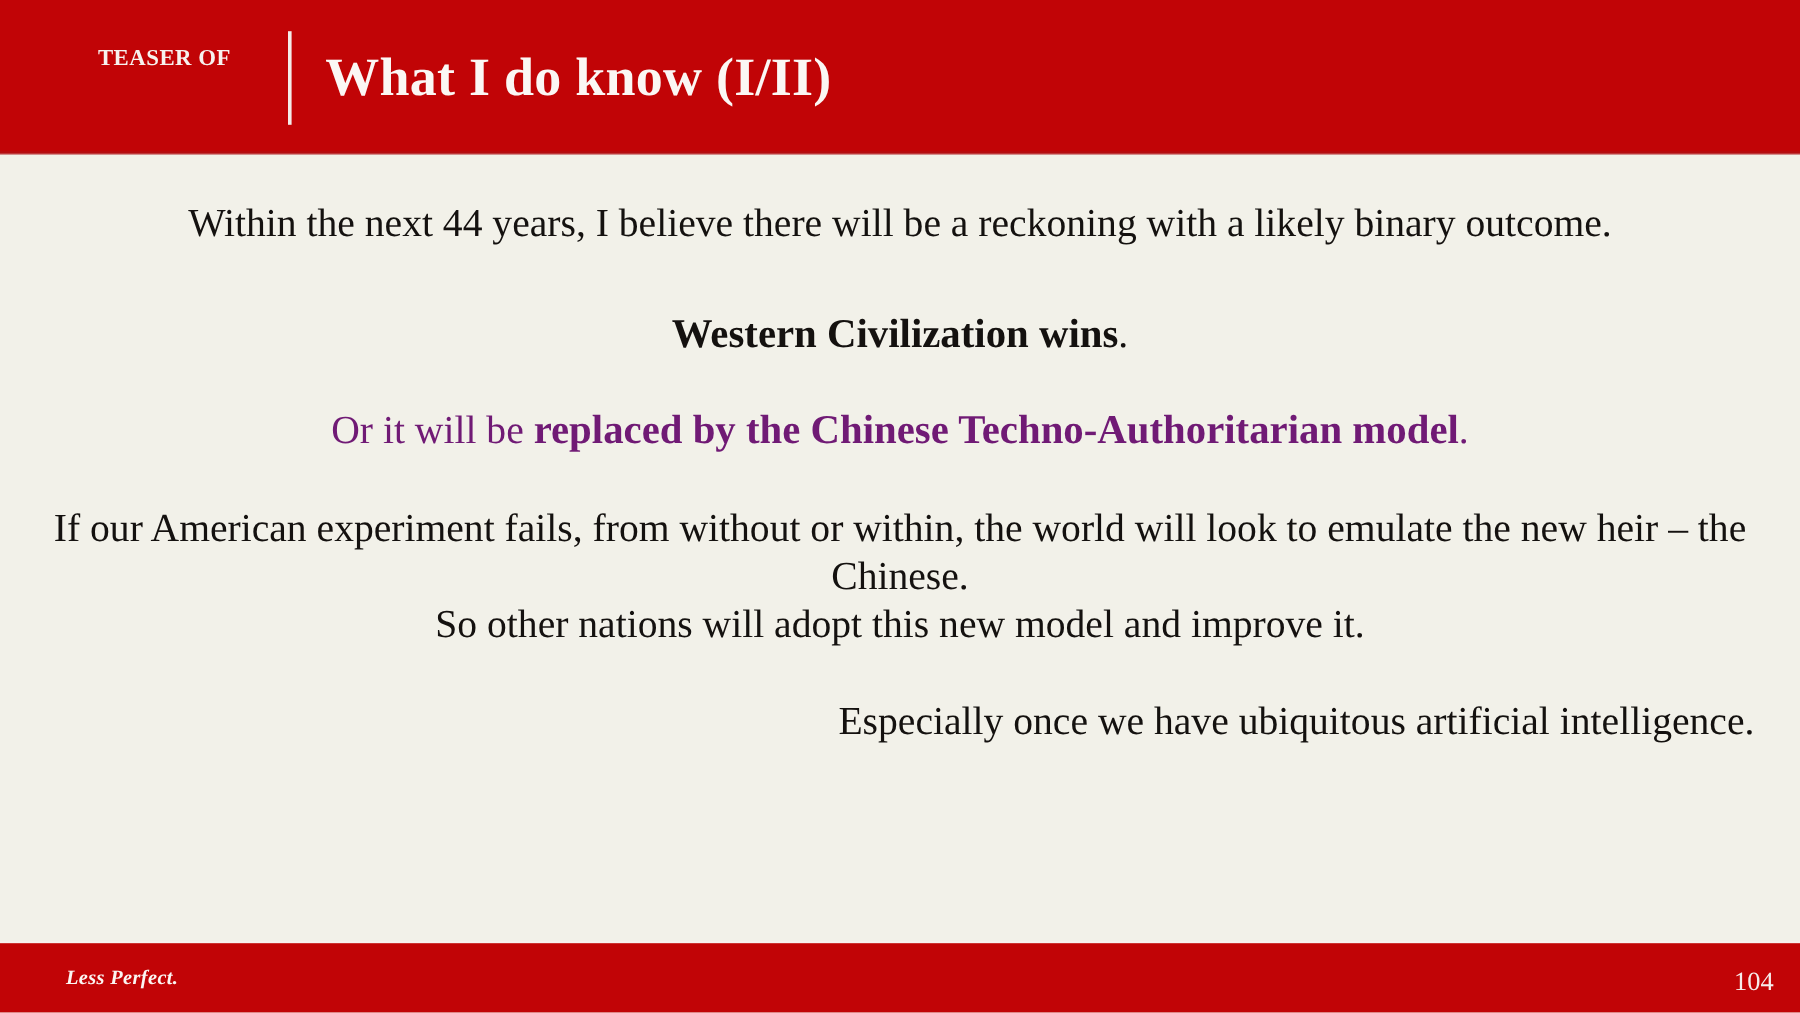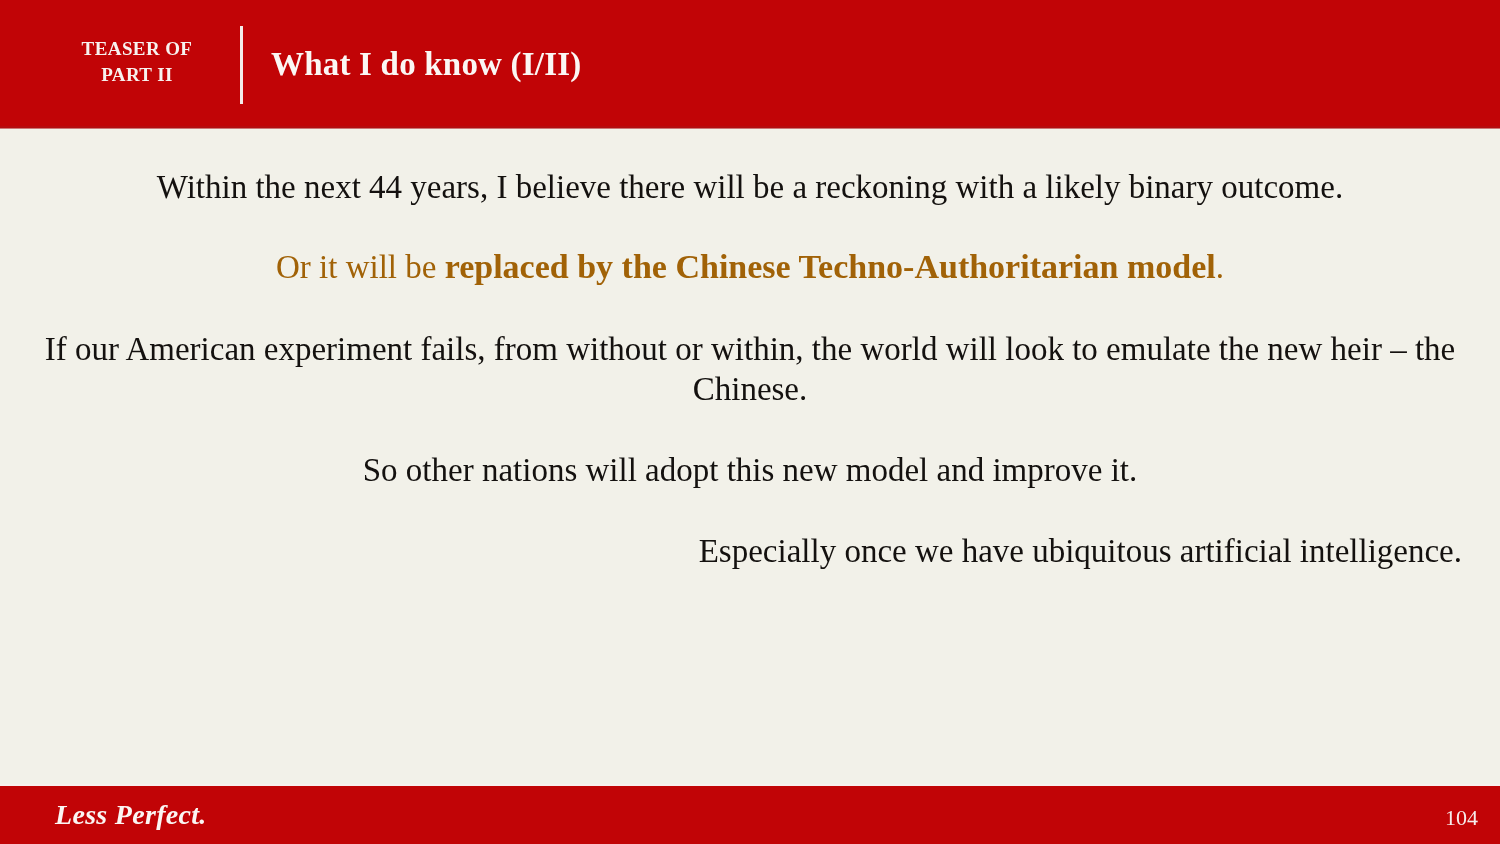--- a/index.html
+++ b/index.html
@@ -59,21 +59,21 @@
     height: 78px;
     background: #f4ece9;
   }
   .header-title {
     position: absolute;
     left: 271px;
     top: 29px;
     color: #fbf7f4;
     font-family: "Liberation Serif", "DejaVu Serif", serif;
     font-weight: bold;
-    font-size: 33px;
+    font-size: 45px;
     line-height: 70px;
     letter-spacing: 0.2px;
     white-space: nowrap;
   }
 
   
   .body-area {
     position: absolute;
     left: 0;
     top: 128px;
@@ -89,21 +89,21 @@
     line-height: 40px;
     text-align: center;
     margin: 0;
     padding: 0;
   }
   .para.p1 { margin-top: 9px; }
   .para.p2 { margin-top: 52px; }
   .para.p3 { margin-top: 40px; }
   .para.p4 { margin-top: 42px; }
   .para.p5 { margin-top: 41px; }
-  .para.p6 { margin-top: 41px; }
+  .para.p6 { }
   .para.p7 { margin-top: 41px; text-align: right; }
   .para b, .para .bold {
     font-weight: bold;
   }
   .para .em-bold {
     font-weight: bold;
     font-size: 34px;
   }
 
   
@@ -125,21 +125,21 @@
     opacity: .7;
   }
   .footer-brand {
     position: absolute;
     left: 55px;
     top: 800px;
     color: #fbf6f3;
     font-family: "Liberation Serif", "DejaVu Serif", serif;
     font-weight: bold;
     font-style: italic;
-    font-size: 28px;
+    font-size: 17px;
     line-height: 30px;
     letter-spacing: 0.3px;
     white-space: nowrap;
   }
   .footer-page {
     position: absolute;
     right: 46px;
     top: 806px;
     color: #f6eceb;
     font-family: "Liberation Serif", "DejaVu Serif", serif;
@@ -149,30 +149,30 @@
   }
 </style>
 </head>
 <body>
 
 <div class="slide" style="background: rgb(242, 241, 233);">
 
   <div class="header" style="background: rgb(193, 4, 6);">
     <div class="eyebrow">
       <span class="eyebrow-line">TEASER OF</span>
-      <span class="eyebrow-line">PART II</span>
     </div>
     <div class="header-divider"></div>
     <div class="header-title">What I do know (I/II)</div>
   </div>
   <div class="header-edge"></div>
 
   <div class="body-area">
     <p class="para p1" style="color: rgb(20, 17, 15);"><span>Within the next 44 years, I believe there will be a reckoning with a likely binary outcome.</span></p>
-    <p class="para p3" style="color: #a16207;"><span>Or it will be </span><span class="bold em-bold">replaced by the Chinese Techno-Authoritarian model</span><span>.</span></p>
+    <p class="para p2" style="color: rgb(20, 17, 15);"><span class="bold em-bold">Western Civilization wins</span><span>.</span></p>
+    <p class="para p3" style="color: #701a75;"><span>Or it will be </span><span class="bold em-bold">replaced by the Chinese Techno-Authoritarian model</span><span>.</span></p>
     <p class="para p4" style="color: rgb(20, 17, 15);"><span>If our American experiment fails, from without or within, the world will look to emulate the new heir – the Chinese.</span></p>
     <p class="para p6" style="color: rgb(20, 17, 15);"><span>So other nations will adopt this new model and improve it.</span></p>
     <p class="para p7" style="color: rgb(20, 17, 15);"><span>Especially once we have ubiquitous artificial intelligence.</span></p>
   </div>
 
   <div class="footer-edge"></div>
   <div class="footer" style="background: rgb(193, 4, 6);"></div>
   <div class="footer-brand">Less Perfect.</div>
   <div class="footer-page">104</div>
 

